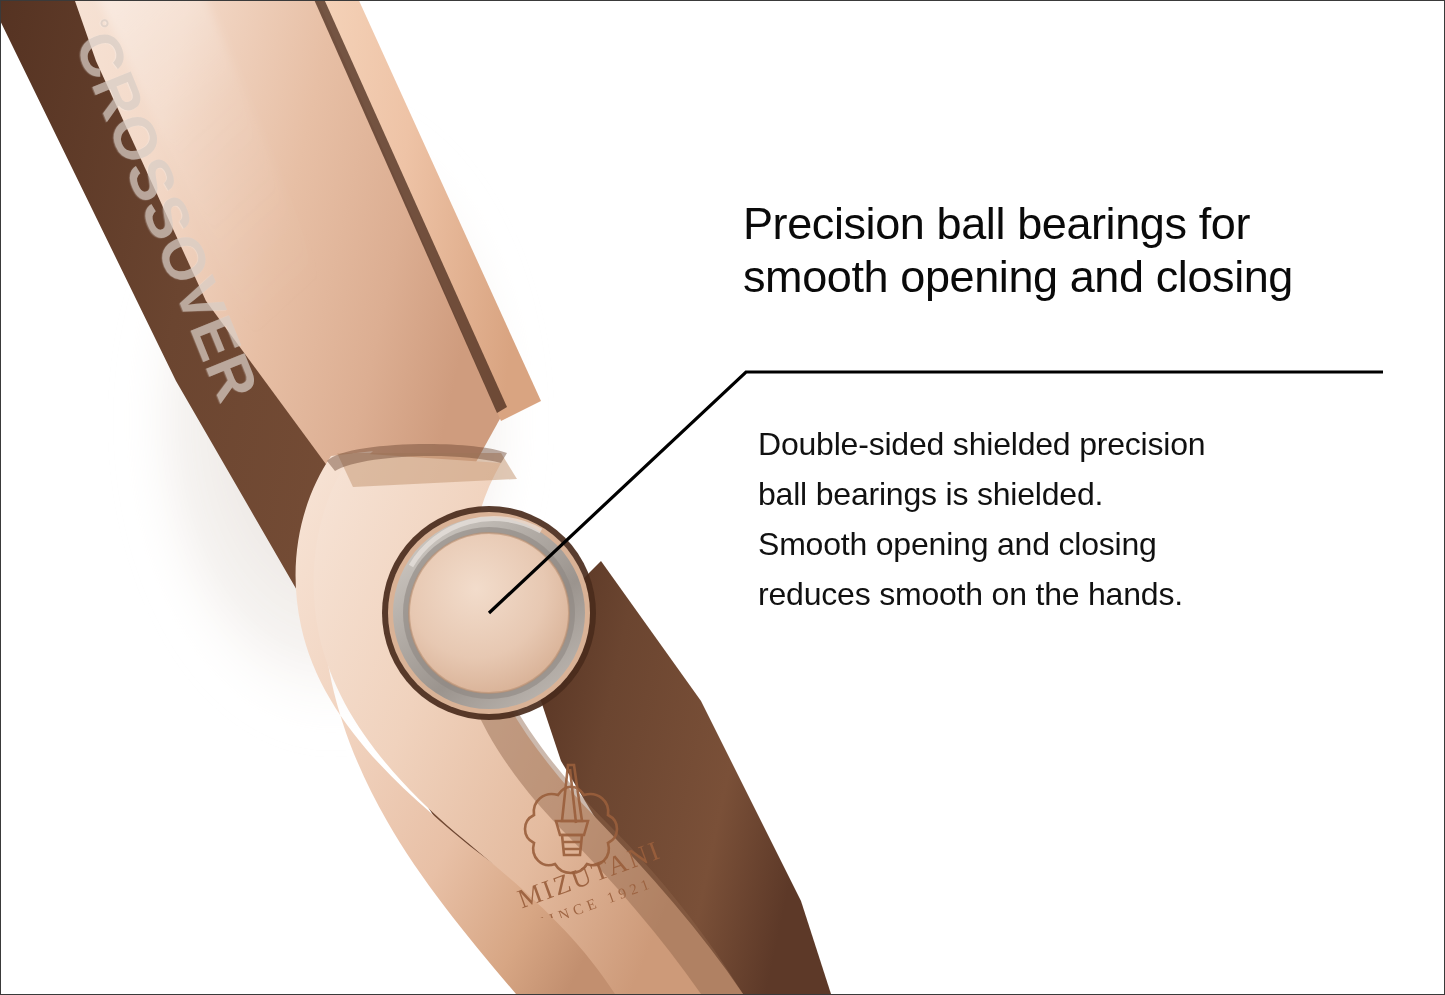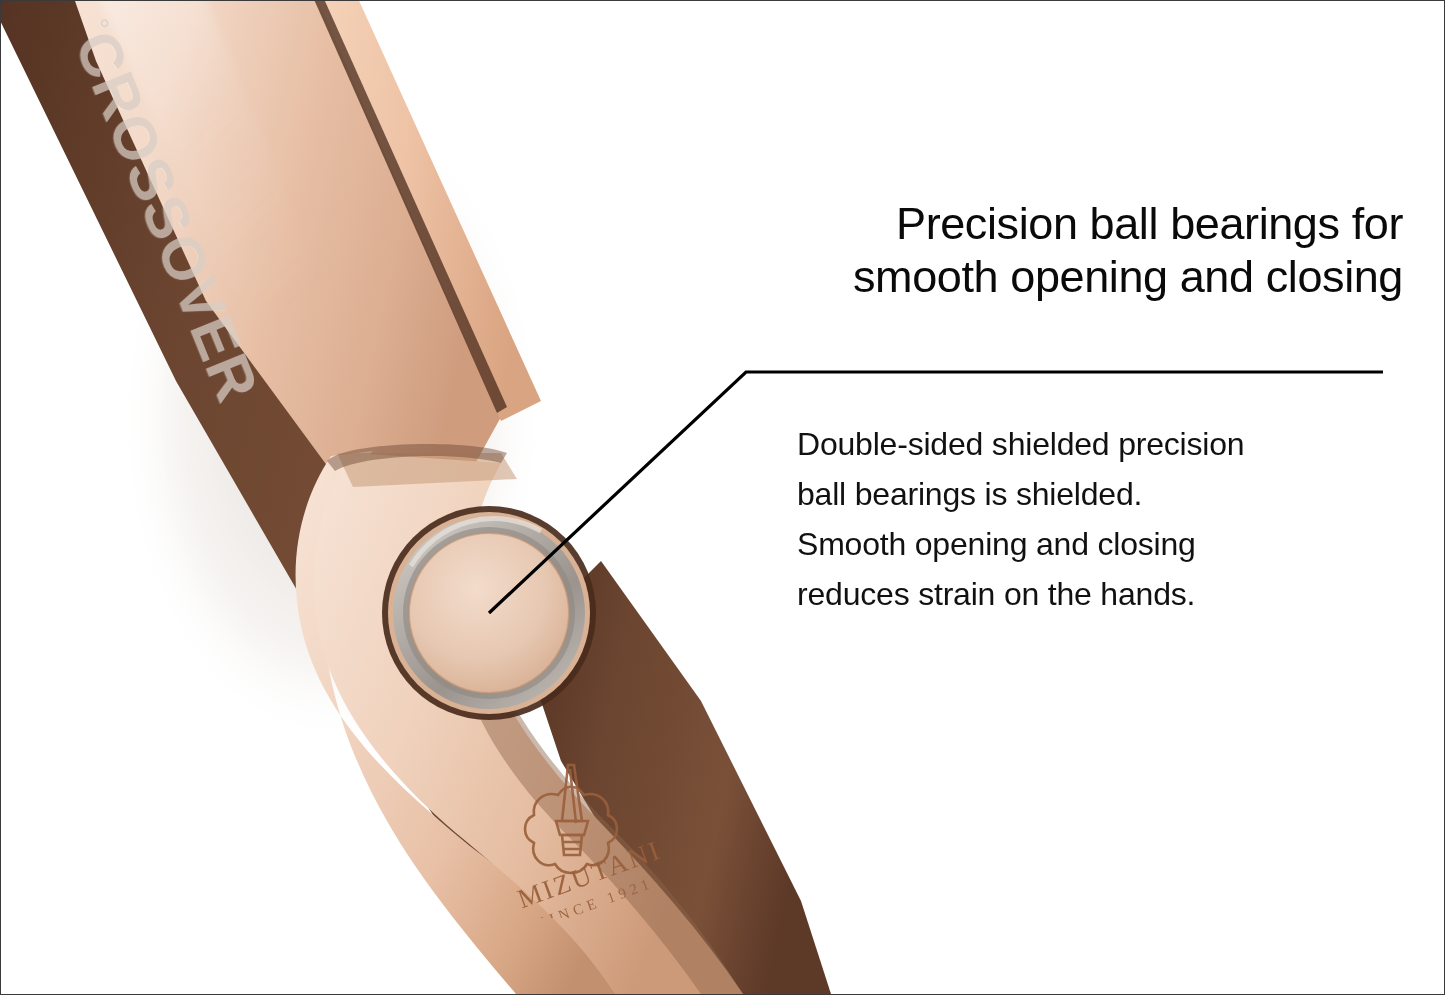--- a/index.html
+++ b/index.html
@@ -75,35 +75,34 @@
   
   #headline {
     position: absolute;
     left: 742px;
     top: 196px;
     width: 660px;
     font-size: 45px;
     line-height: 53px;
     color: #0a0a0a;
     letter-spacing: -0.4px;
-    text-align: right;
   }
   #headline .hl-line { display: block; white-space: nowrap; }
 
   #body-copy {
     position: absolute;
     left: 757px;
     top: 418px;
     width: 640px;
     font-size: 32px;
     line-height: 50px;
     color: #111111;
     letter-spacing: -0.2px;
   }
-  #body-copy .bd-line { display: block; white-space: nowrap; margin-left: 39px; }
+  #body-copy .bd-line { display: block; white-space: nowrap; }
 </style>
 </head>
 <body>
 
 <div id="canvas">
 
   <div id="product-photo">
     <svg viewBox="0 0 830 993" preserveAspectRatio="none">
       <defs>
         <linearGradient id="bladeFace" x1="0" y1="0" x2="1" y2="0.25">
@@ -259,16 +258,16 @@
 
   <div id="headline">
     <span class="hl-line">Precision ball bearings for</span>
     <span class="hl-line">smooth opening and closing</span>
   </div>
 
   <div id="body-copy">
     <span class="bd-line">Double-sided shielded precision</span>
     <span class="bd-line">ball bearings is shielded.</span>
     <span class="bd-line">Smooth opening and closing</span>
-    <span class="bd-line">reduces strain on the hands.</span>
+    <span class="bd-line">reduces smooth on the hands.</span>
   </div>
 
 </div>
 
 </body></html>

